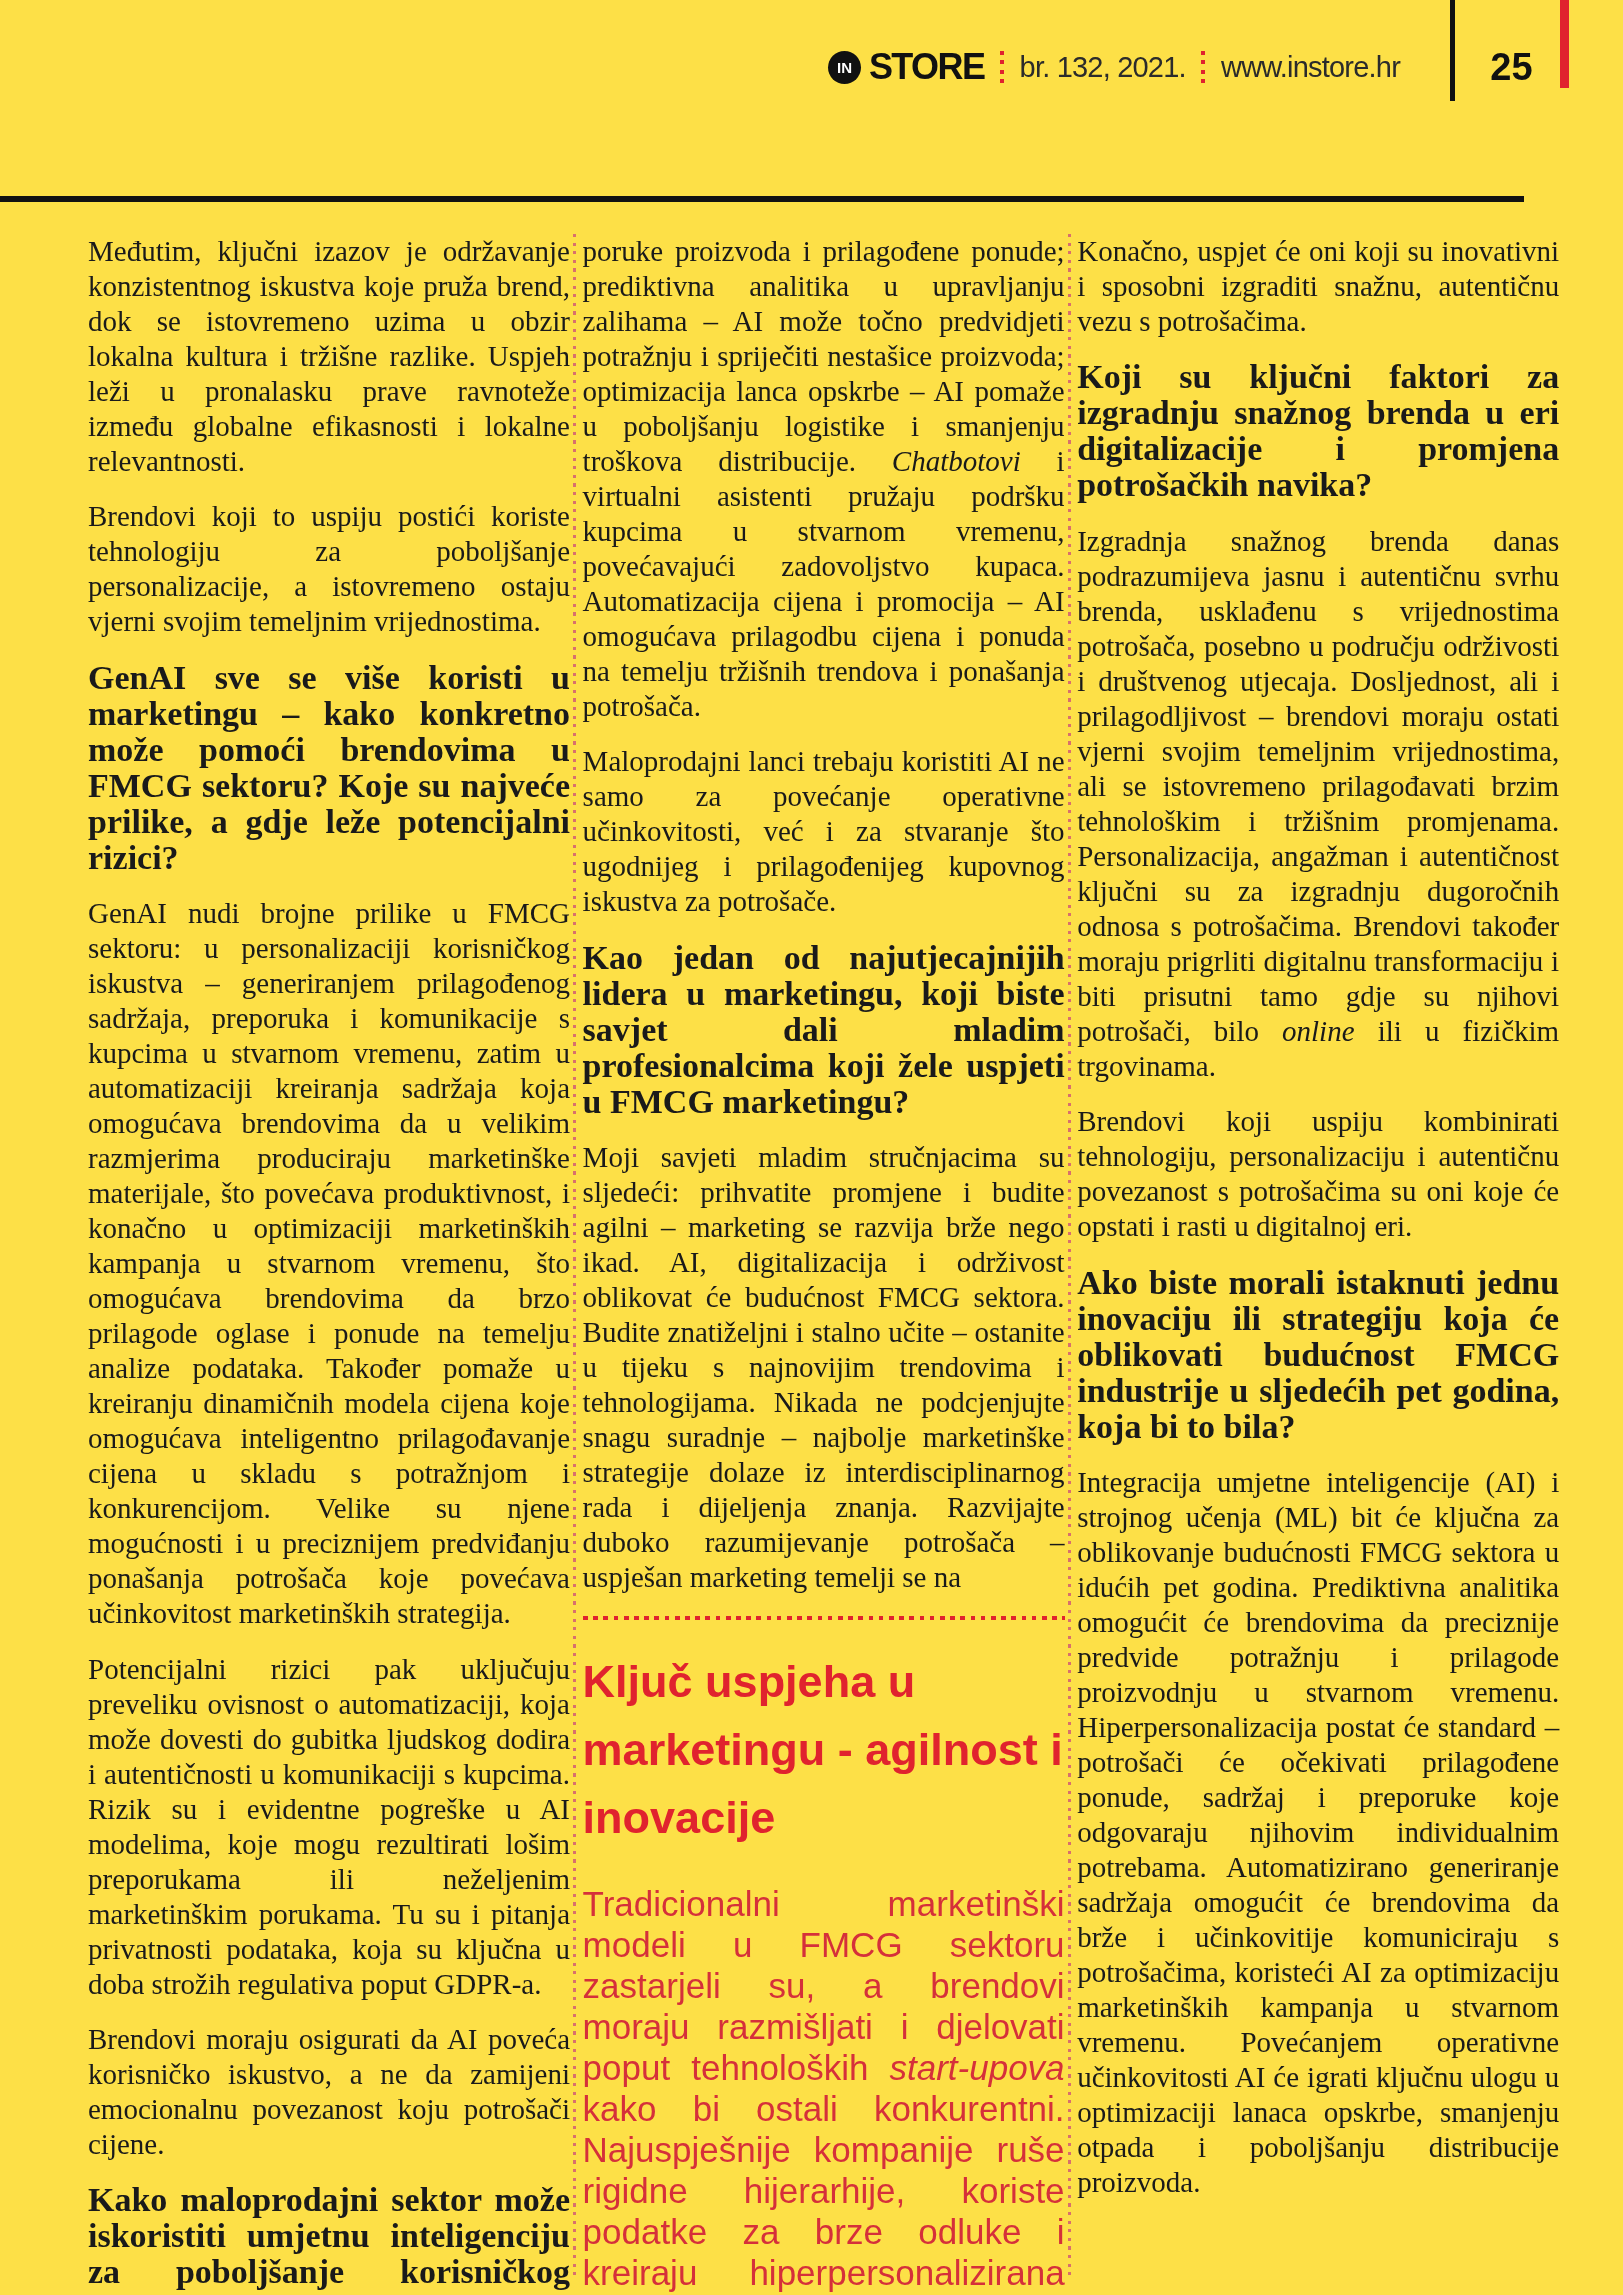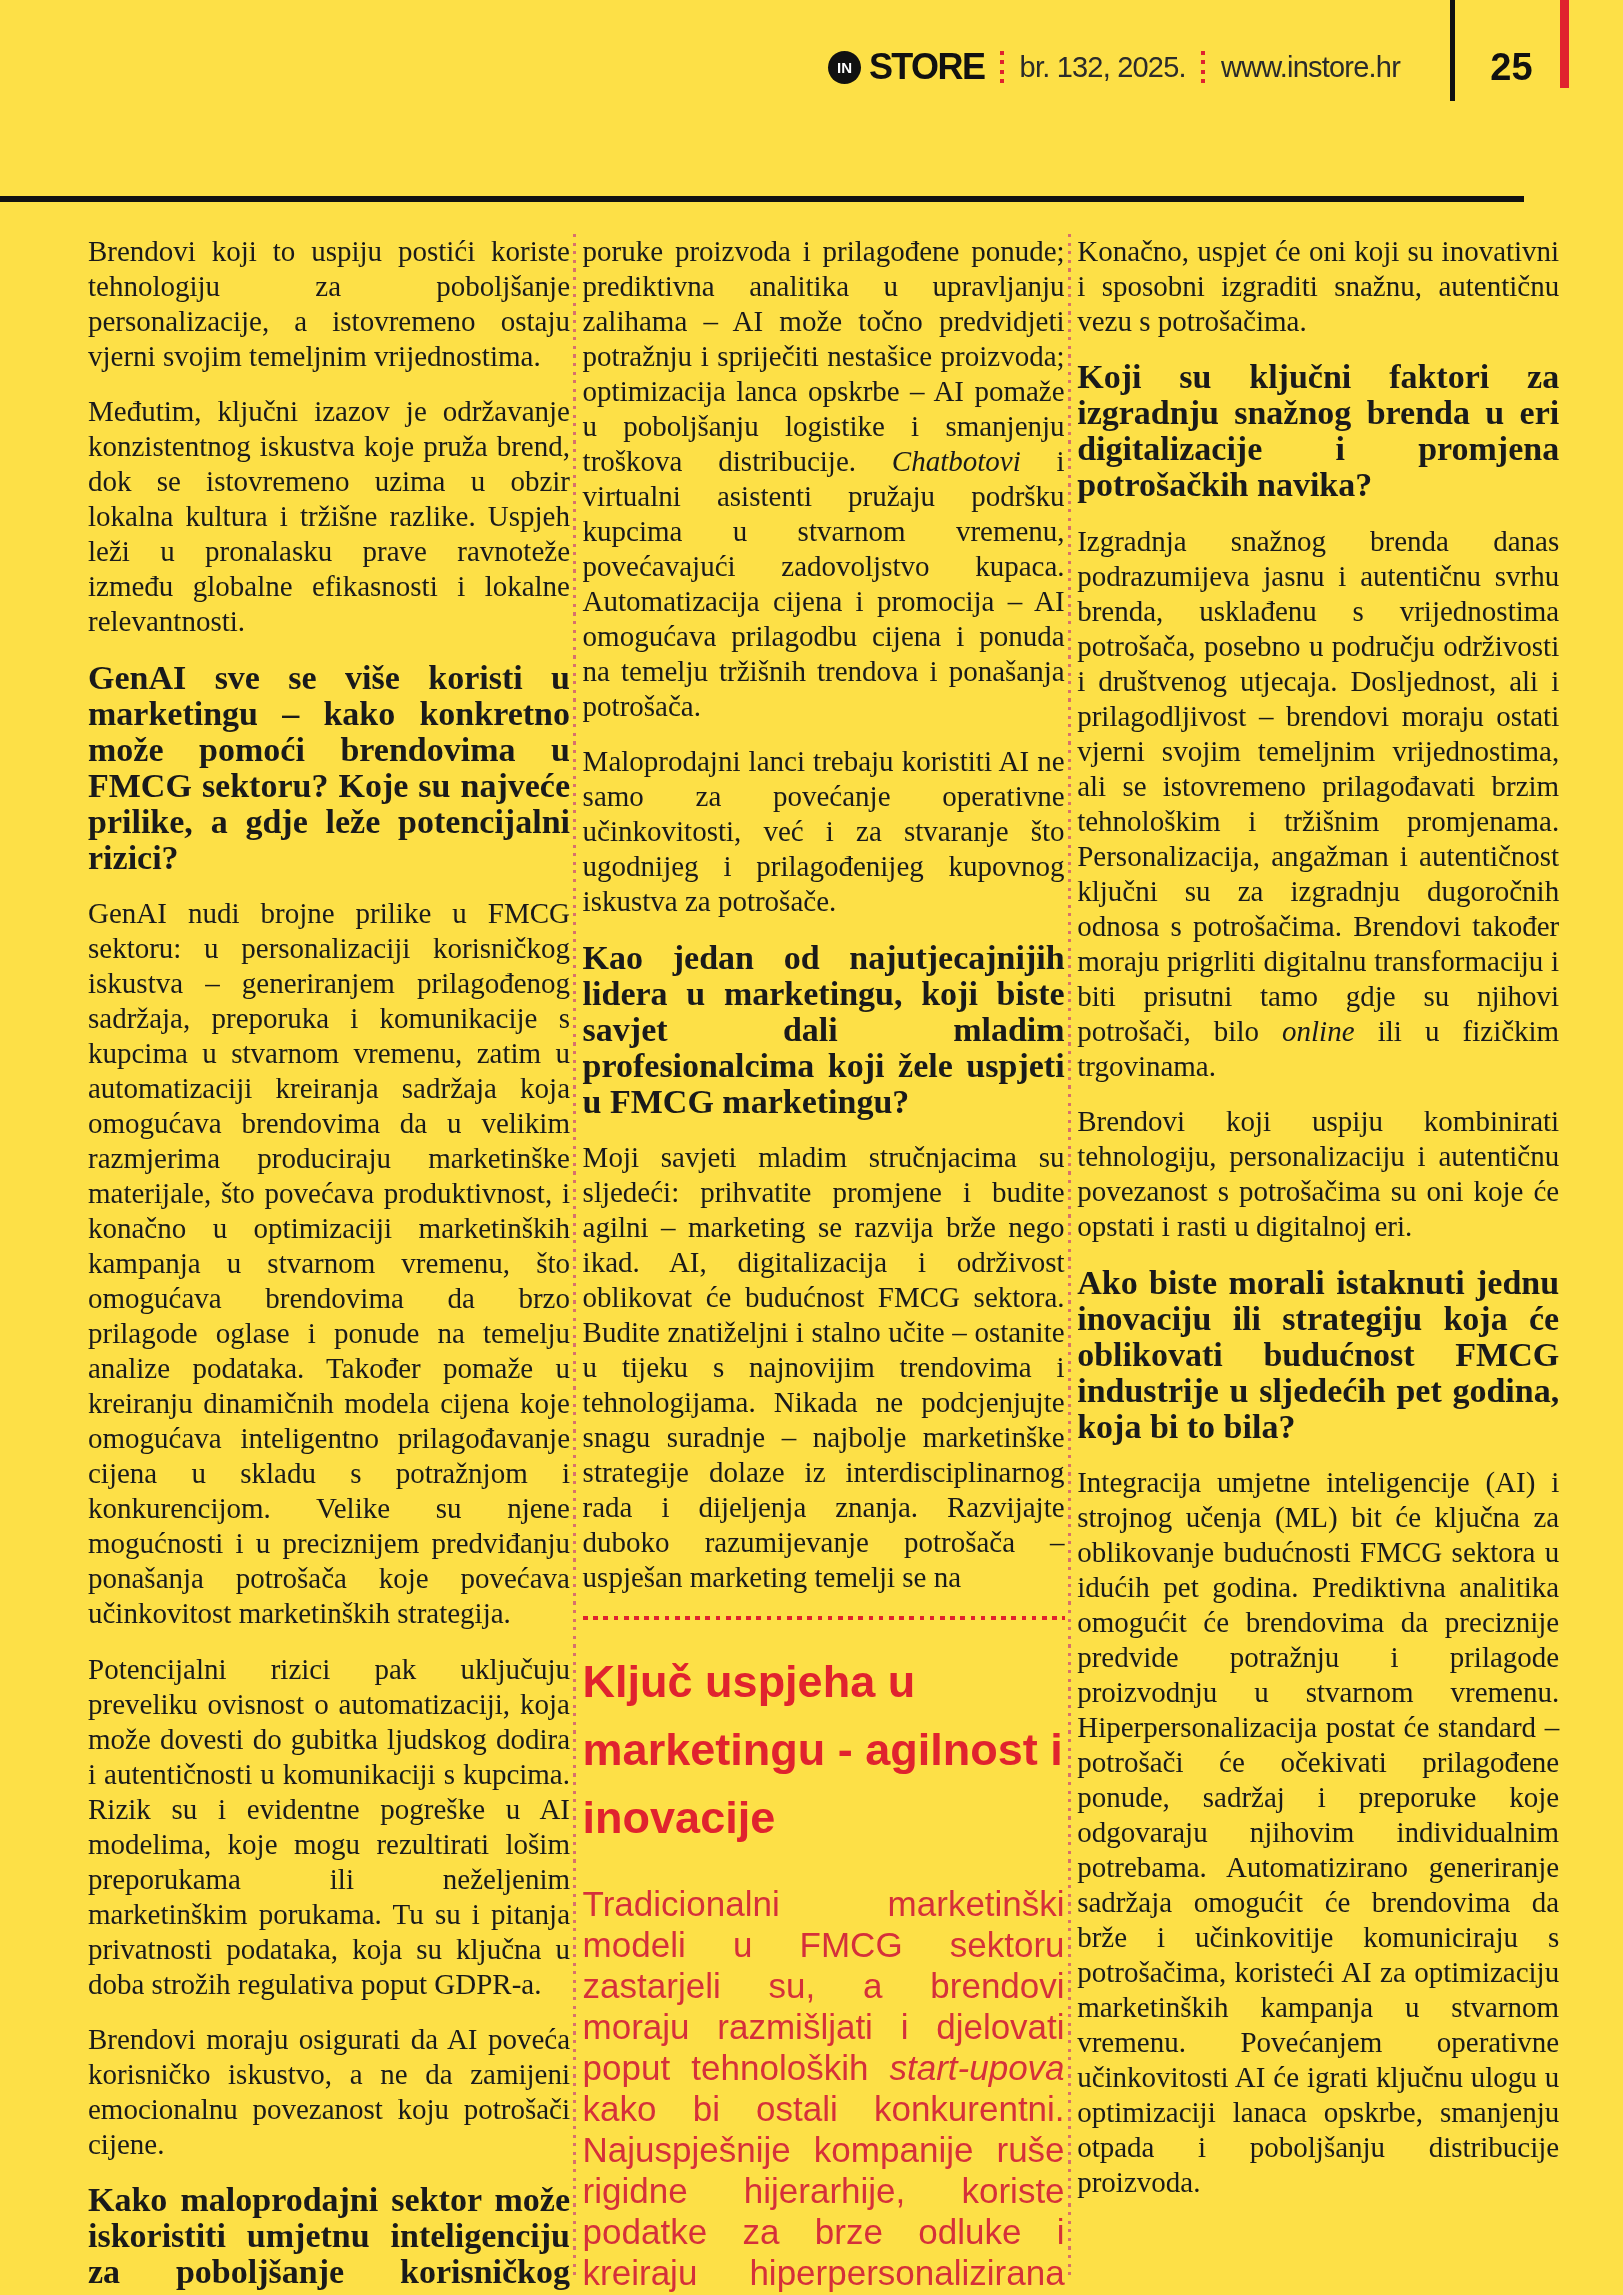--- a/index.html
+++ b/index.html
@@ -49,36 +49,36 @@
 <body>
 
 <div class="page">
 
   <div class="header">
     <div class="logo">
       <div class="logo-circle">IN</div>
       <div class="logo-store">STORE</div>
     </div>
     <div class="hdr-dotsep"></div>
-    <div class="hdr-text">br. 132, 2025.</div>
+    <div class="hdr-text">br. 132, 2021.</div>
     <div class="hdr-dotsep"></div>
     <div class="hdr-text">www.instore.hr</div>
   </div>
   <div class="hdr-vline"></div>
   <div class="page-number">25</div>
   <div class="corner-bar"></div>
   <div class="page-rule"></div>
 
   <div class="col-sep s1"></div>
   <div class="col-sep s2"></div>
 
   <div class="columns">
     <div class="col">
+        <p>Međutim, ključni izazov je održavanje konzistentnog iskustva koje pruža brend, dok se istovremeno uzima u obzir lokalna kultura i tržišne razlike. Uspjeh leži u pronalasku prave ravnoteže između globalne efikasnosti i lokalne relevantnosti.</p>
         <p>Brendovi koji to uspiju postići koriste tehnologiju za poboljšanje personalizacije, a istovremeno ostaju vjerni svojim temeljnim vrijednostima.</p>
-        <p>Međutim, ključni izazov je održavanje konzistentnog iskustva koje pruža brend, dok se istovremeno uzima u obzir lokalna kultura i tržišne razlike. Uspjeh leži u pronalasku prave ravnoteže između globalne efikasnosti i lokalne relevantnosti.</p>
         <p class="q">GenAI sve se više koristi u marketingu – kako konkretno može pomoći brendovima u FMCG sektoru? Koje su najveće prilike, a gdje leže potencijalni rizici?</p>
         <p>GenAI nudi brojne prilike u FMCG sektoru: u personalizaciji korisničkog iskustva – generiranjem prilagođenog sadržaja, preporuka i komunikacije s kupcima u stvarnom vremenu, zatim u automatizaciji kreiranja sadržaja koja omogućava brendovima da u velikim razmjerima produciraju marketinške materijale, što povećava produktivnost, i konačno u optimizaciji marketinških kampanja u stvarnom vremenu, što omogućava brendovima da brzo prilagode oglase i ponude na temelju analize podataka. Također pomaže u kreiranju dinamičnih modela cijena koje omogućava inteligentno prilagođavanje cijena u skladu s potražnjom i konkurencijom. Velike su njene mogućnosti i u preciznijem predviđanju ponašanja potrošača koje povećava učinkovitost marketinških strategija.</p>
         <p>Potencijalni rizici pak uključuju preveliku ovisnost o automatizaciji, koja može dovesti do gubitka ljudskog dodira i autentičnosti u komunikaciji s kupcima. Rizik su i evidentne pogreške u AI modelima, koje mogu rezultirati lošim preporukama ili neželjenim marketinškim porukama. Tu su i pitanja privatnosti podataka, koja su ključna u doba strožih regulativa poput GDPR-a.</p>
         <p>Brendovi moraju osigurati da AI poveća korisničko iskustvo, a ne da zamijeni emocionalnu povezanost koju potrošači cijene.</p>
         <p class="q">Kako maloprodajni sektor može iskoristiti umjetnu inteligenciju za poboljšanje korisničkog iskustva i optimizaciju poslovanja?</p>
       </div>
     <div class="col">
         <p>poruke proizvoda i prilagođene ponude; prediktivna analitika u upravljanju zalihama – AI može točno predvidjeti potražnju i spriječiti nestašice proizvoda; optimizacija lanca opskrbe – AI pomaže u poboljšanju logistike i smanjenju troškova distribucije. <em>Chatbotovi</em> i virtualni asistenti pružaju podršku kupcima u stvarnom vremenu, povećavajući zadovoljstvo kupaca. Automatizacija cijena i promocija – AI omogućava prilagodbu cijena i ponuda na temelju tržišnih trendova i ponašanja potrošača.</p>
         <p>Maloprodajni lanci trebaju koristiti AI ne samo za povećanje operativne učinkovitosti, već i za stvaranje što ugodnijeg i prilagođenijeg kupovnog iskustva za potrošače.</p>
         <p class="q">Kao jedan od najutjecajnijih lidera u marketingu, koji biste savjet dali mladim profesionalcima koji žele uspjeti u FMCG marketingu?</p>

